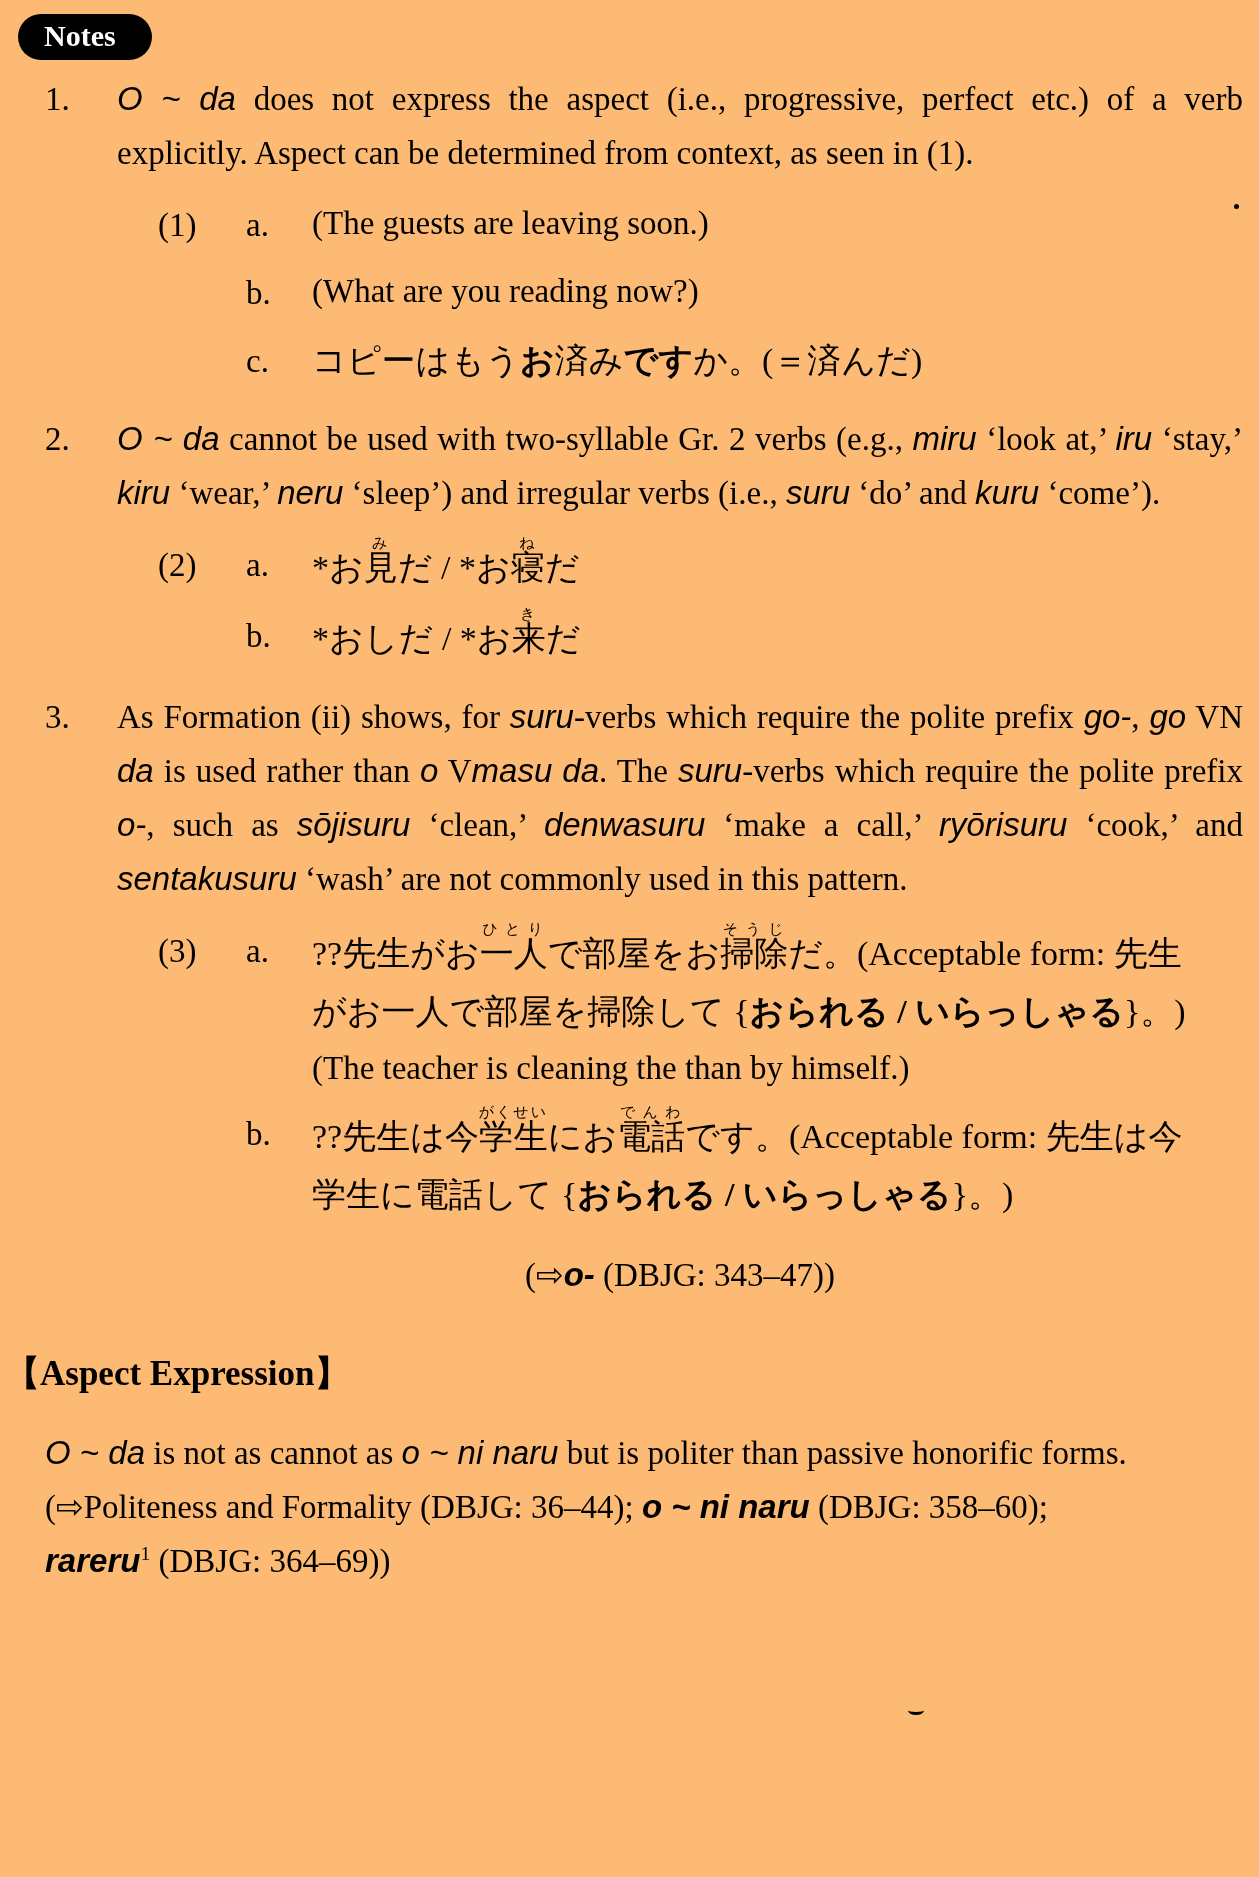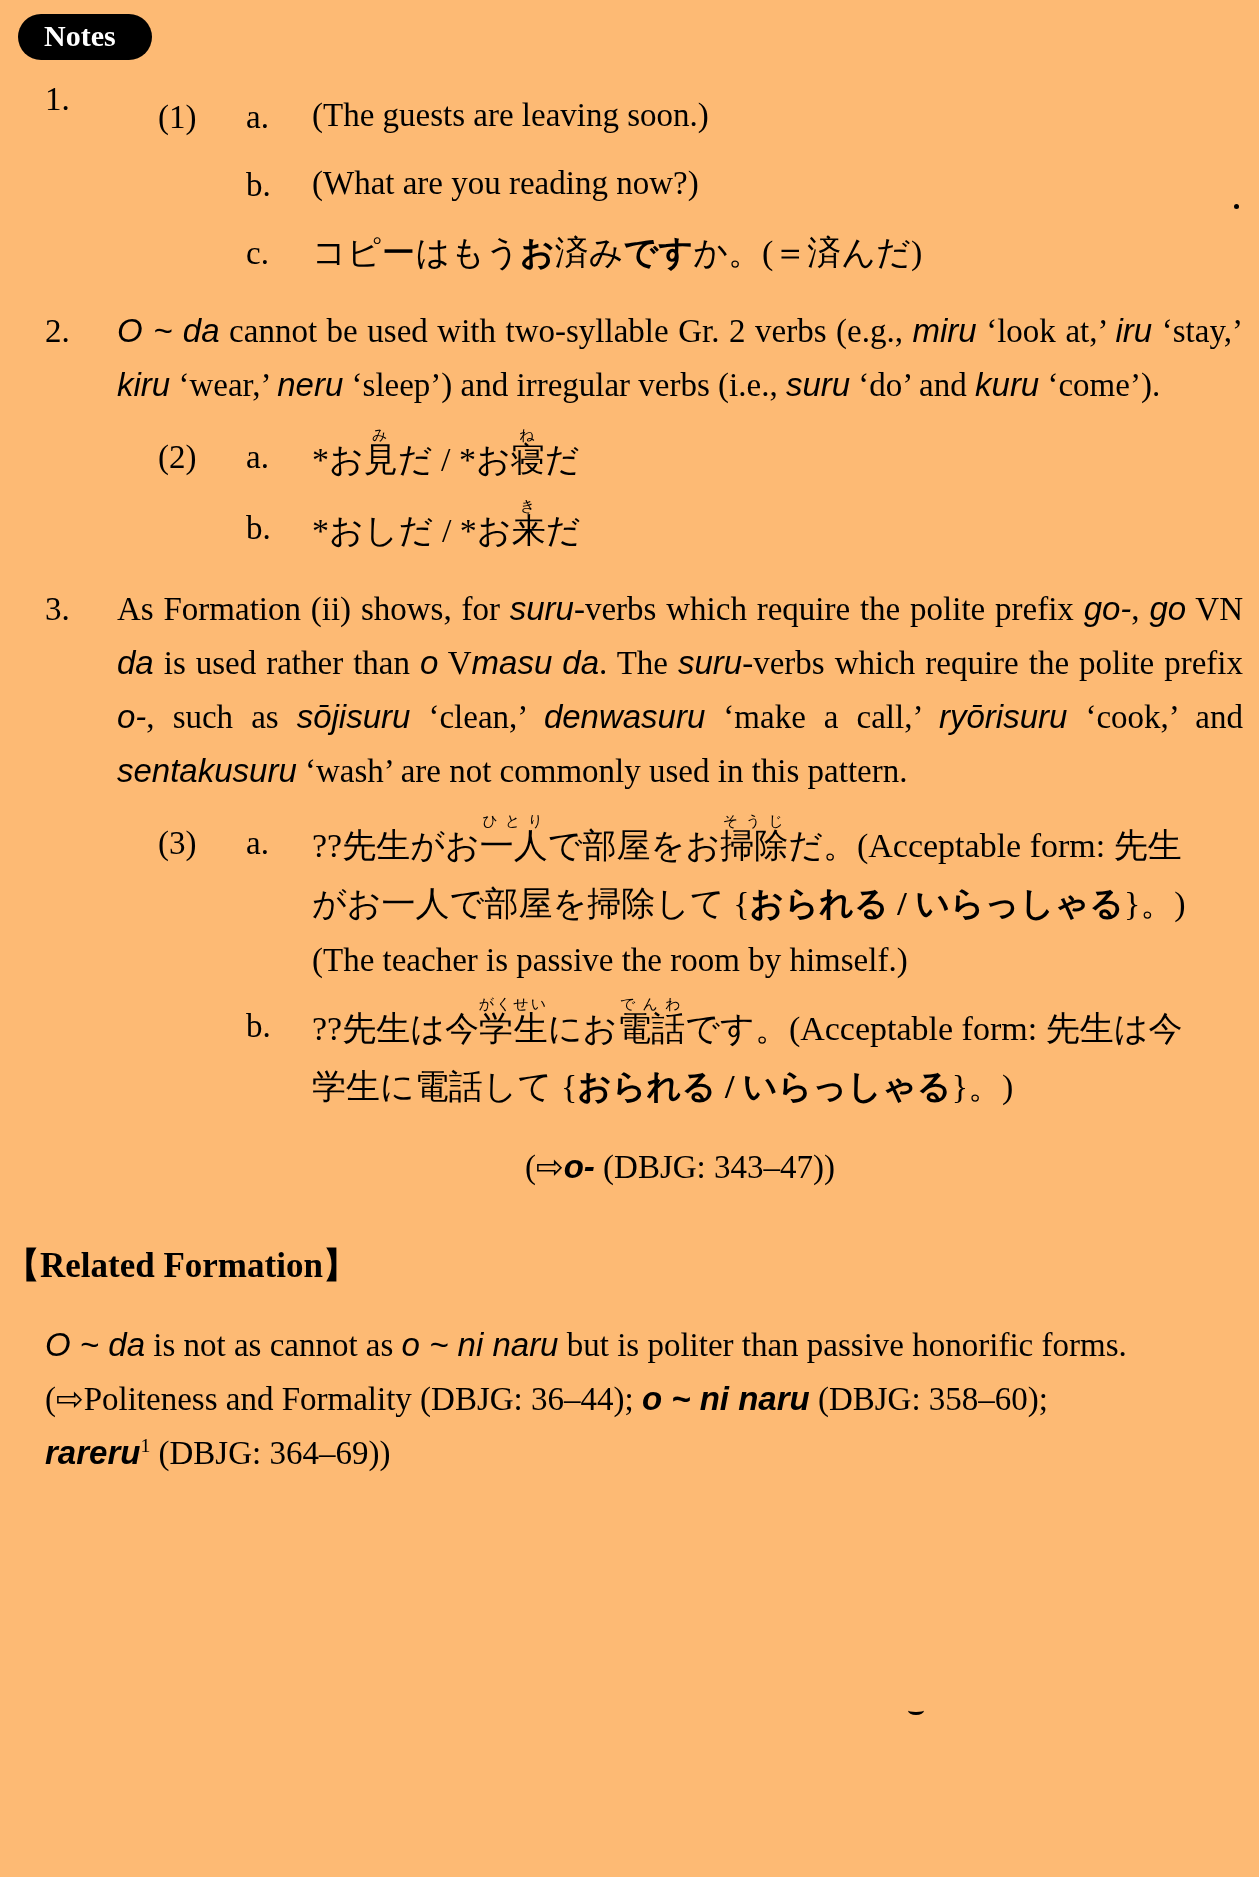--- a/index.html
+++ b/index.html
@@ -60,20 +60,21 @@
 <body>
 
 <div class="page">
 
   <div class="notes-badge">Notes</div>
 
   
   <section class="note">
     <span class="note-num">1.</span>
     <div class="note-body">
+      <p class="para"><span class="r">O ~ da</span><span> does not express the aspect (i.e., progressive, perfect etc.) of a verb explicitly. Aspect can be determined from context, as seen in (1).</span></p>
       <div class="ex-group">
         <span class="ex-num">(1)</span>
         <div class="ex-items">
           <div class="ex-item">
             <span class="ex-letter">a.</span>
             <div>
               <p class="en">(The guests are leaving soon.)</p>
             </div>
           </div>
           <div class="ex-item">
@@ -124,38 +125,38 @@
     <div class="note-body">
       <p class="para"><span>As Formation (ii) shows, for </span><span class="r">suru</span><span>-verbs which require the polite prefix </span><span class="r">go-</span><span>, </span><span class="r">go</span><span> VN </span><span class="r">da</span><span> is used rather than </span><span class="r">o</span><span> V</span><span class="r">masu</span><span> </span><span class="r">da</span><span>. The </span><span class="r">suru</span><span>-verbs which require the polite prefix </span><span class="r">o-</span><span>, such as </span><span class="r">sōjisuru</span><span> ‘clean,’ </span><span class="r">denwasuru</span><span> ‘make a call,’ </span><span class="r">ryōrisuru</span><span> ‘cook,’ and </span><span class="r">sentakusuru</span><span> ‘wash’ are not commonly used in this pattern.</span></p>
       <div class="ex-group">
         <span class="ex-num">(3)</span>
         <div class="ex-items">
           <div class="ex-item">
             <span class="ex-letter">a.</span>
             <div>
               <p class="jp"><span>??先生がお</span><ruby>一人<rt>ひとり</rt></ruby><span>で部屋をお</span><ruby>掃除<rt>そうじ</rt></ruby><span>だ。(Acceptable form: 先生</span></p>
               <p class="jp"><span>がお一人で部屋を掃除して {</span><span class="b">おられる / いらっしゃる</span><span>}。)</span></p>
-              <p class="en">(The teacher is passive the room by himself.)</p>
+              <p class="en">(The teacher is cleaning the than by himself.)</p>
             </div>
           </div>
           <div class="ex-item">
             <span class="ex-letter">b.</span>
             <div>
               <p class="jp"><span>??先生は今</span><ruby>学生<rt>がくせい</rt></ruby><span>にお</span><ruby>電話<rt>でんわ</rt></ruby><span>です。(Acceptable form: 先生は今</span></p>
               <p class="jp"><span>学生に電話して {</span><span class="b">おられる / いらっしゃる</span><span>}。)</span></p>
             </div>
           </div>
         </div>
       </div>
       <p class="ref-line"><span>(</span><span class="arw">⇨</span><span class="rb">o-</span><span> (DBJG: 343–47))</span></p>
     </div>
   </section>
 
   
-  <h2 class="re-heading">【Related Formation】</h2>
+  <h2 class="re-heading">【Aspect Expression】</h2>
   <p class="para re-para"><span class="r">O ~ da</span><span> is not as cannot as </span><span class="r">o ~ ni naru</span><span> but is politer than passive honorific forms.</span></p>
   <p class="para re-refs"><span>(</span><span class="arw">⇨</span><span class="bs">Politeness and Formality</span><span> (DBJG: 36–44); </span><span class="rb">o ~ ni naru</span><span> (DBJG: 358–60);</span></p>
   <p class="para re-refs"><span class="rb">rareru</span><span class="sup">1</span><span> (DBJG: 364–69))</span></p>
 
   <span class="artifact-dot"></span>
   <span class="artifact-mark"></span>
 
 </div>
 
 </body></html>

